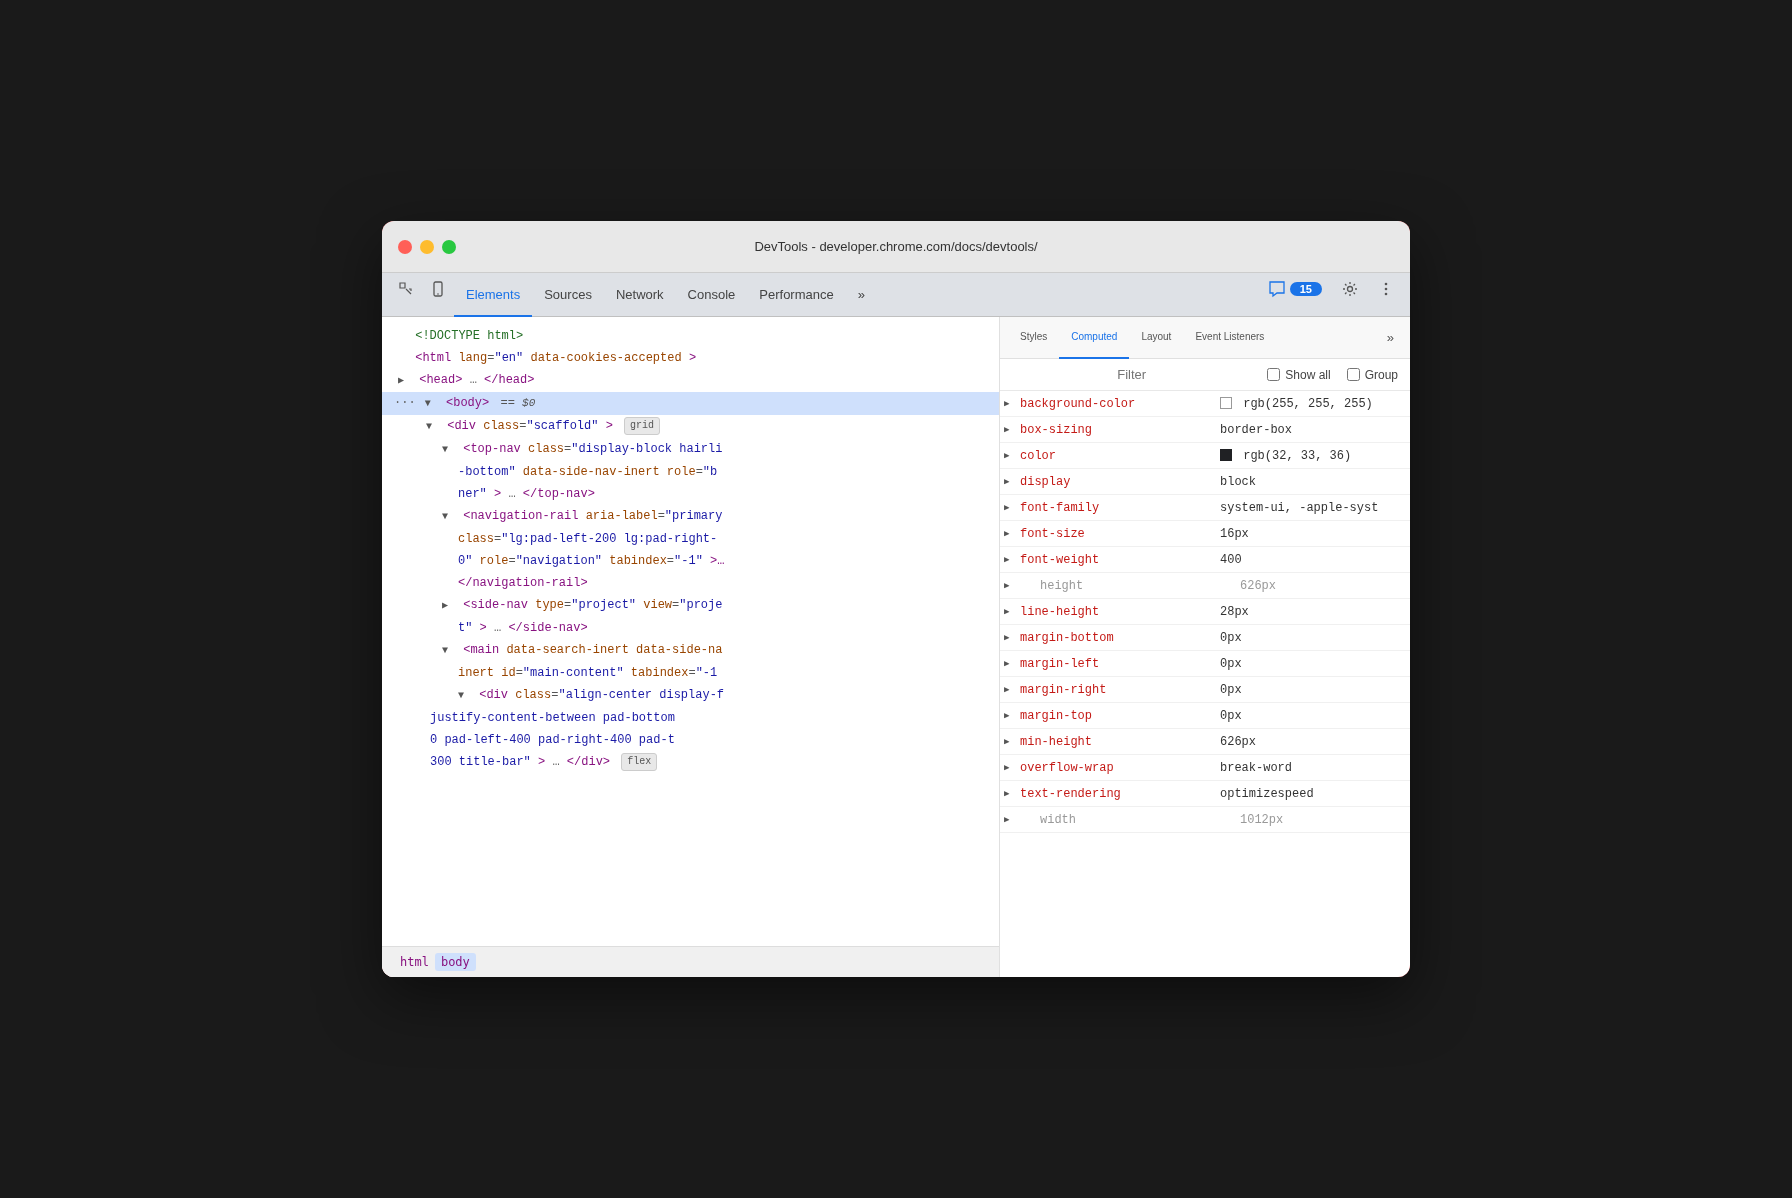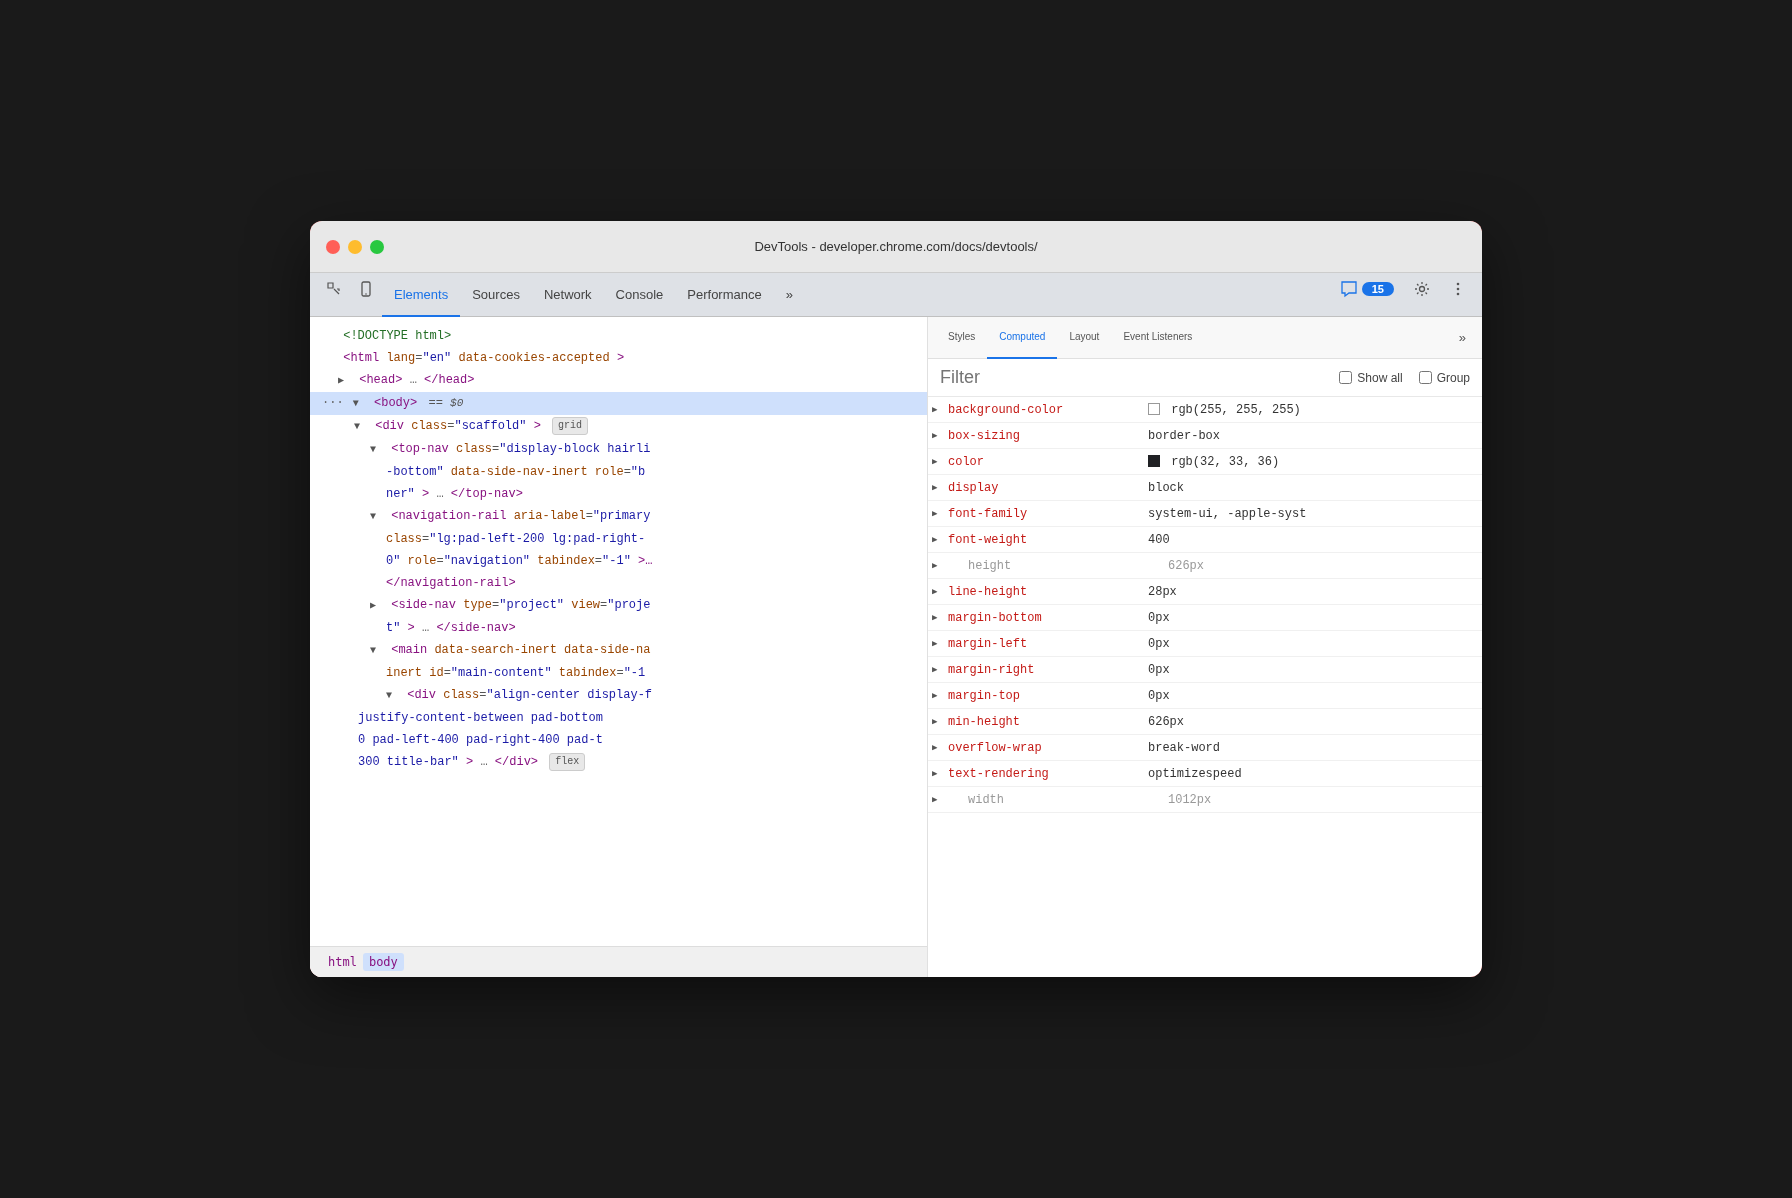--- a/index.html
+++ b/index.html
@@ -5,21 +5,21 @@
     * { box-sizing: border-box; margin: 0; padding: 0; }
     body {
       background: #1a1a1a;
       display: flex;
       justify-content: center;
       align-items: center;
       min-height: 100vh;
       font-family: -apple-system, BlinkMacSystemFont, 'Segoe UI', sans-serif;
     }
     .window {
-      width: 1172px;
+      width: 1028px;
       background: #ef4444;
       border-radius: 12px;
       overflow: hidden;
       box-shadow: 0 20px 60px rgba(0,0,0,0.5);
     }
     
     .title-bar {
       background: #e8e8e8;
       height: 52px;
       display: flex;
@@ -139,21 +139,21 @@
     .tree-line {
       padding: 1px 8px 1px 0;
       cursor: default;
       white-space: nowrap;
       overflow: hidden;
     }
     .tree-line.selected {
       background: #cfe0fc;
     }
     .indent-1 { padding-left: 12px; }
-    .indent-2 { padding-left: 28px; }
+    .indent-2 { padding-left: 16px; }
     .indent-3 { padding-left: 44px; }
     .indent-4 { padding-left: 60px; }
     .indent-5 { padding-left: 76px; }
     .indent-6 { padding-left: 48px; }
     .tag { color: #881280; }
     .attr-name { color: #994500; }
     .attr-value { color: #1a1aa6; }
     .comment { color: #236e25; }
     .dots { color: #666; }
     .triangle {
@@ -237,23 +237,24 @@
       align-items: center;
       padding: 8px 12px;
       border-bottom: 1px solid #e8e8e8;
       gap: 16px;
       background: white;
     }
     .filter-input {
       flex: 1;
       border: none;
       outline: none;
-      font-size: 18px;
+      font-size: 13px;
       color: #333;
       background: transparent;
+      text-align: center;
     }
     .checkbox-label {
       display: flex;
       align-items: center;
       gap: 5px;
       font-size: 12px;
       color: #444;
       cursor: pointer;
       white-space: nowrap;
     }
@@ -600,20 +601,25 @@
           <span class="prop-name not-inherited">display</span>
           <span class="prop-value">block</span>
         </div>
 
         <div class="computed-row">
           <span class="prop-arrow"></span>
           <span class="prop-name not-inherited">font-family</span>
           <span class="prop-value">system-ui, -apple-syst</span>
         </div>
 
+        <div class="computed-row">
+          <span class="prop-arrow"></span>
+          <span class="prop-name not-inherited">font-size</span>
+          <span class="prop-value">16px</span>
+        </div>
 
         <div class="computed-row">
           <span class="prop-arrow"></span>
           <span class="prop-name not-inherited">font-weight</span>
           <span class="prop-value">400</span>
         </div>
 
         <div class="computed-row">
           <span class="prop-arrow"></span>
           <span class="prop-name inherited">height</span>

